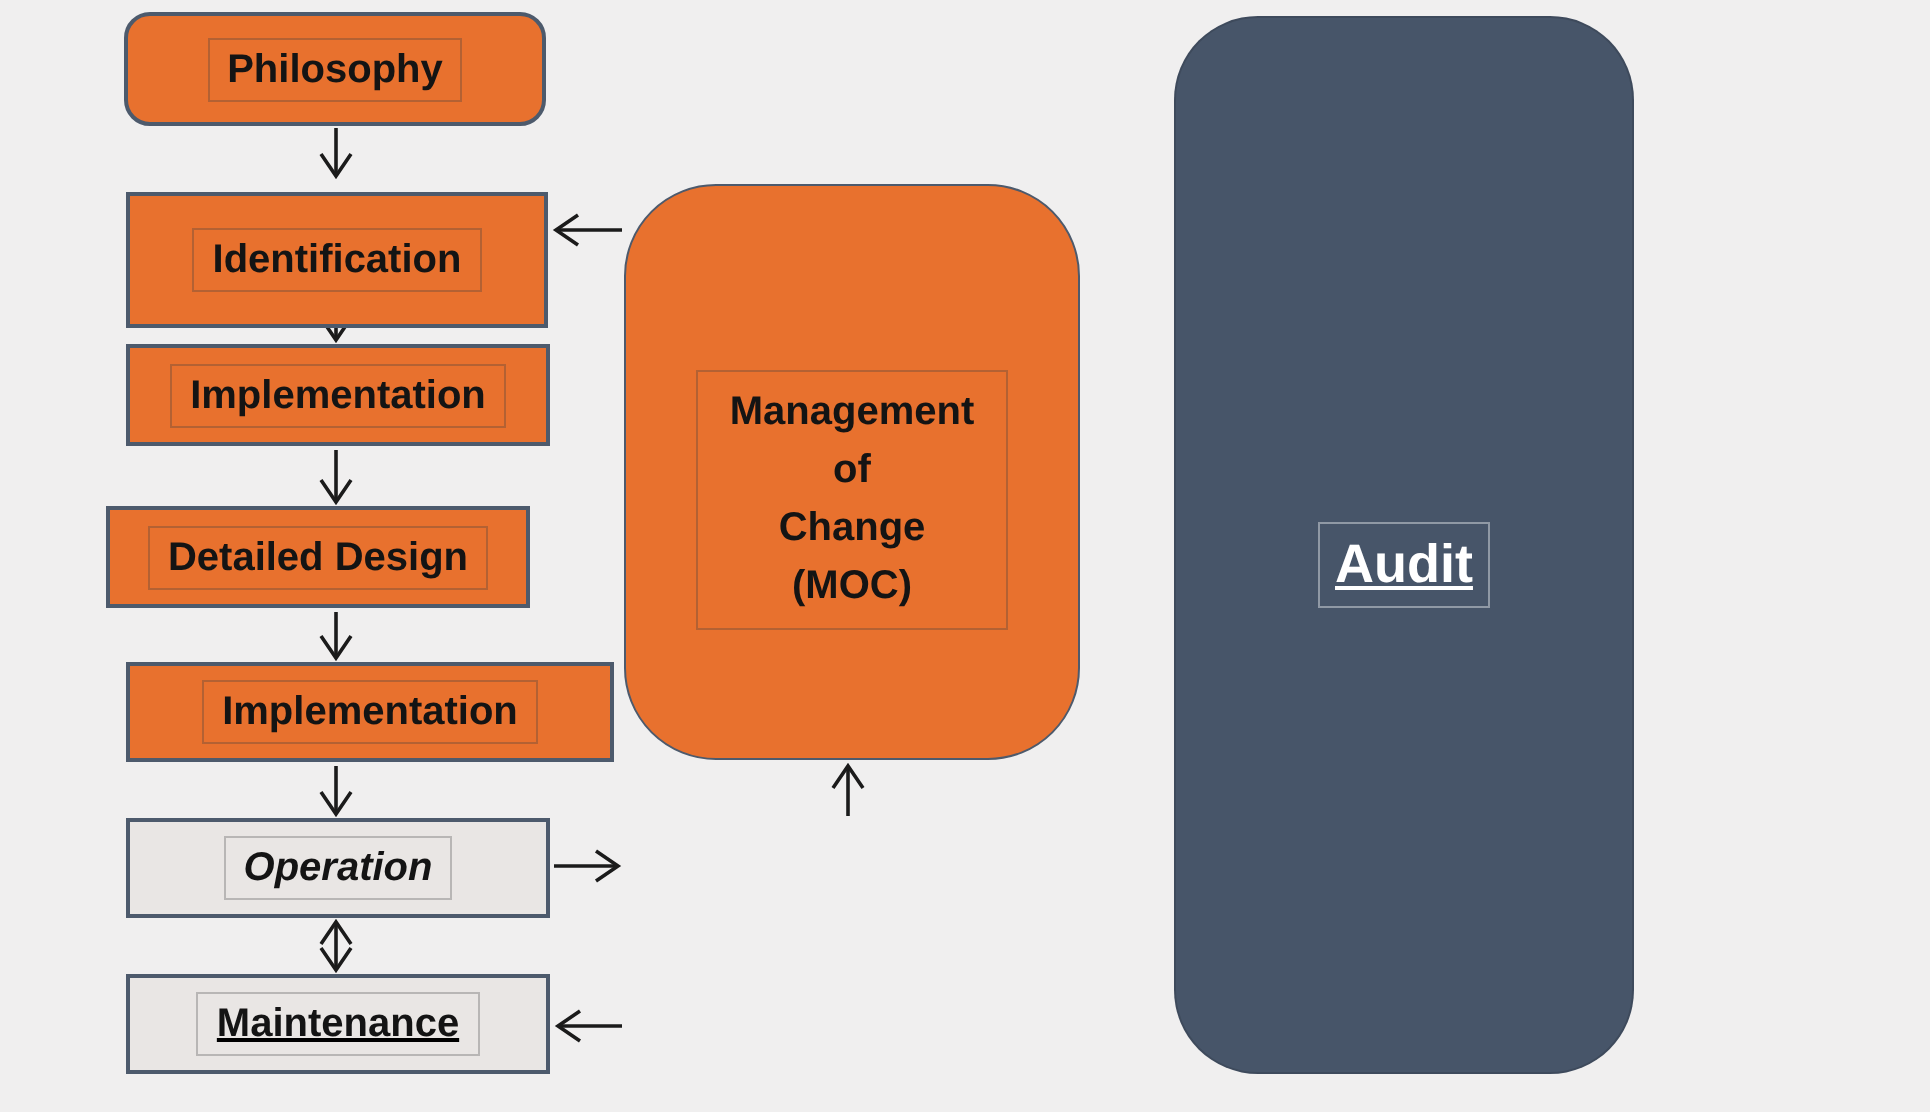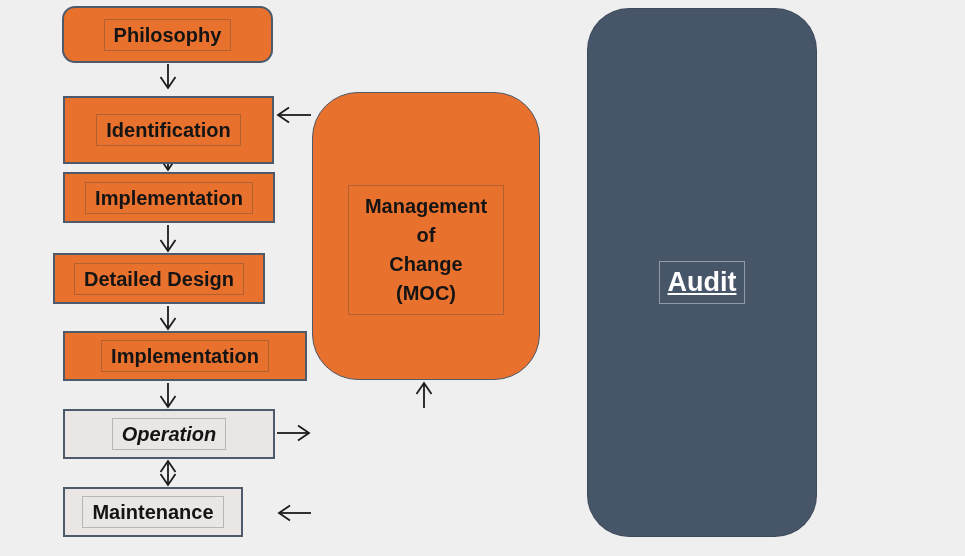--- a/index.html
+++ b/index.html
@@ -134,21 +134,21 @@
   </div>
 
   <div class="node node--rect node--orange" style="left:63px; top:331px; width:244px; height:50px;">
     <span class="label-box">Implementation</span>
   </div>
 
   <div class="node node--rect node--gray" style="left:63px; top:409px; width:212px; height:50px;font-style:italic;">
     <span class="label-box">Operation</span>
   </div>
 
-  <div class="node node--rect node--gray" style="left:63px; top:487px; width:180px; height:50px;">
+  <div class="node node--rect node--gray" style="left:63px; top:487px; width:212px; height:50px;text-decoration:underline;">
     <span class="label-box">Maintenance</span>
   </div>
 
   <div class="node node--round node--orange" style="left:312px; top:92px; width:228px; height:288px; border-radius:46px;">
     <span class="label-box label-box--multiline" style="width:130px;margin-top:28px;">Management
 of
 Change
 (MOC)</span>
   </div>
 

